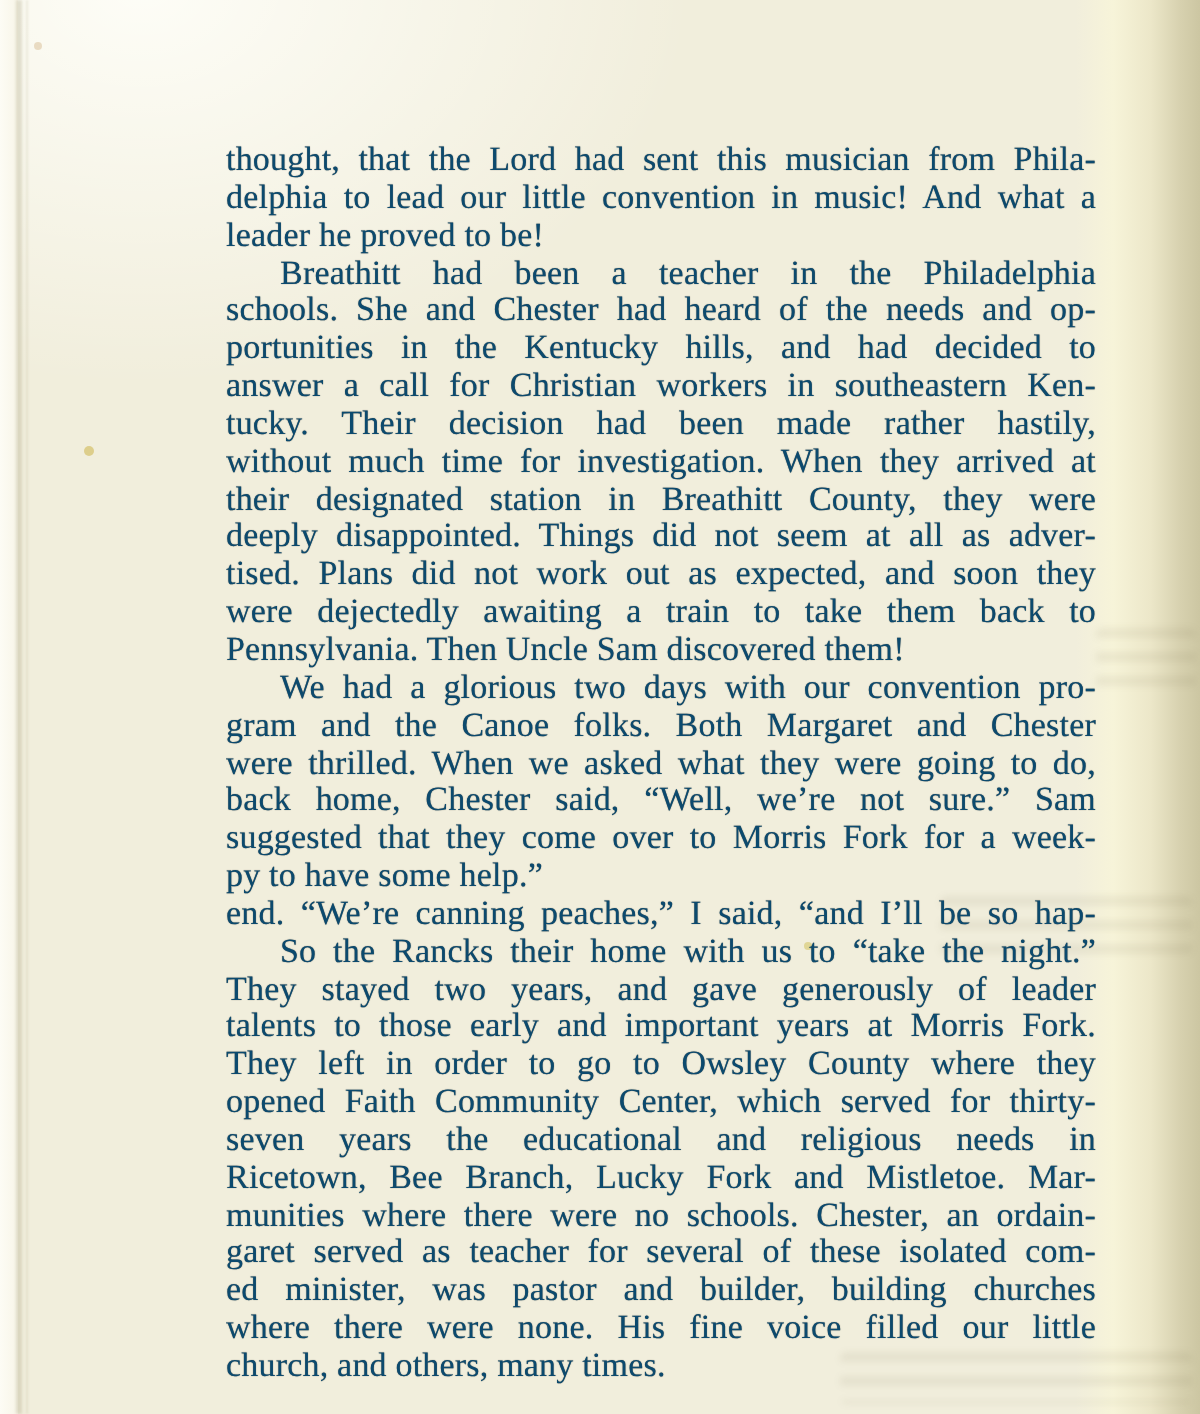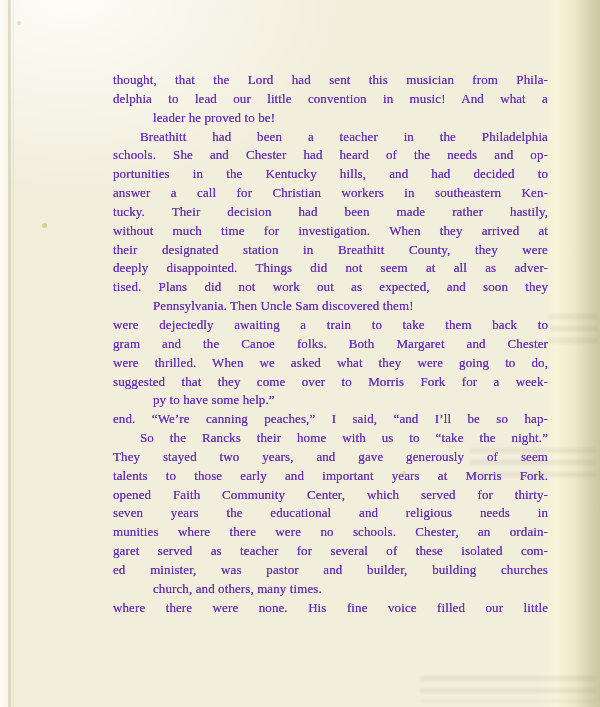--- a/index.html
+++ b/index.html
@@ -54,35 +54,35 @@
   .ghost-c { left: 420px; top: 676px; width: 176px; height: 26px; }
   
   .speck { position: absolute; border-radius: 50%; z-index: 2; }
   .speck-1 { left: 42px; top: 223px; width: 5px; height: 5px; background: #d9c87c; opacity: 0.85; }
   .speck-2 { left: 17px; top: 21px;  width: 4px; height: 4px; background: #e5d3b6; opacity: 0.8; }
   .speck-3 { left: 402px; top: 471px; width: 4px; height: 4px; background: #dccf84; opacity: 0.8; }
   
   .text-block {
     position: absolute; left: 113px; top: 71px; width: 435px;
     z-index: 3;
-    color: #6d28d9;
-    font-size: 13px;
+    color: #0c4a6e;
+    font-size: 17px;
     letter-spacing: 0.1px;
     text-shadow: 0 0 0.5px rgba(30,28,22,0.65);
   }
   .para { margin: 0; }
   .line {
     height: 18.85px;
     line-height: 18.85px;
     text-align: justify;
     text-align-last: justify;
     overflow: hidden;
     white-space: normal;
   }
-  .line.last { text-align-last: left; margin-left: 40px; }
+  .line.last { text-align-last: left; }
   .line.indent { padding-left: 27px; }
 </style>
 </head>
 <body>
 
 <div class="stage">
 
   <div class="glow-topleft"></div>
   <div class="left-strip"></div>
   <div class="crease-1"></div>
@@ -108,39 +108,43 @@
     <div class="para">
       <div class="line indent">Breathitt had been a teacher in the Philadelphia</div>
       <div class="line">schools. She and Chester had heard of the needs and op-</div>
       <div class="line">portunities in the Kentucky hills, and had decided to</div>
       <div class="line">answer a call for Christian workers in southeastern Ken-</div>
       <div class="line">tucky. Their decision had been made rather hastily,</div>
       <div class="line">without much time for investigation. When they arrived at</div>
       <div class="line">their designated station in Breathitt County, they were</div>
       <div class="line">deeply disappointed. Things did not seem at all as adver-</div>
       <div class="line">tised. Plans did not work out as expected, and soon they</div>
+      <div class="line">were dejectedly awaiting a train to take them back to</div>
       <div class="line last">Pennsylvania. Then Uncle Sam discovered them!</div>
-      <div class="line">were dejectedly awaiting a train to take them back to</div>
     </div>
 
     <div class="para">
+      <div class="line indent">We had a glorious two days with our convention pro-</div>
       <div class="line">gram and the Canoe folks. Both Margaret and Chester</div>
       <div class="line">were thrilled. When we asked what they were going to do,</div>
+      <div class="line">back home, Chester said, “Well, we’re not sure.” Sam</div>
       <div class="line">suggested that they come over to Morris Fork for a week-</div>
       <div class="line last">py to have some help.”</div>
       <div class="line">end. “We’re canning peaches,” I said, “and I’ll be so hap-</div>
     </div>
 
     <div class="para">
       <div class="line indent">So the Rancks their home with us to “take the night.”</div>
-      <div class="line">They stayed two years, and gave generously of seem</div>
+      <div class="line">They stayed two years, and gave generously of leader</div>
       <div class="line">talents to those early and important years at Morris Fork.</div>
+      <div class="line">They left in order to go to Owsley County where they</div>
       <div class="line">opened Faith Community Center, which served for thirty-</div>
       <div class="line">seven years the educational and religious needs in</div>
+      <div class="line">Ricetown, Bee Branch, Lucky Fork and Mistletoe. Mar-</div>
       <div class="line">munities where there were no schools. Chester, an ordain-</div>
       <div class="line">garet served as teacher for several of these isolated com-</div>
       <div class="line">ed minister, was pastor and builder, building churches</div>
+      <div class="line">where there were none. His fine voice filled our little</div>
       <div class="line last">church, and others, many times.</div>
-      <div class="line">where there were none. His fine voice filled our little</div>
     </div>
 
   </div>
 </div>
 
 </body></html>

